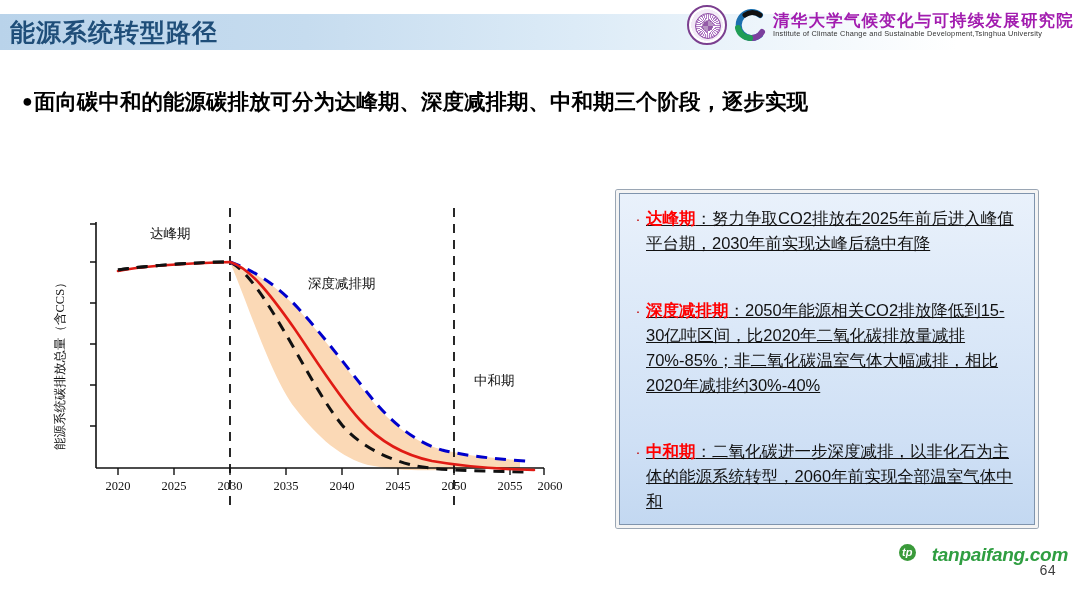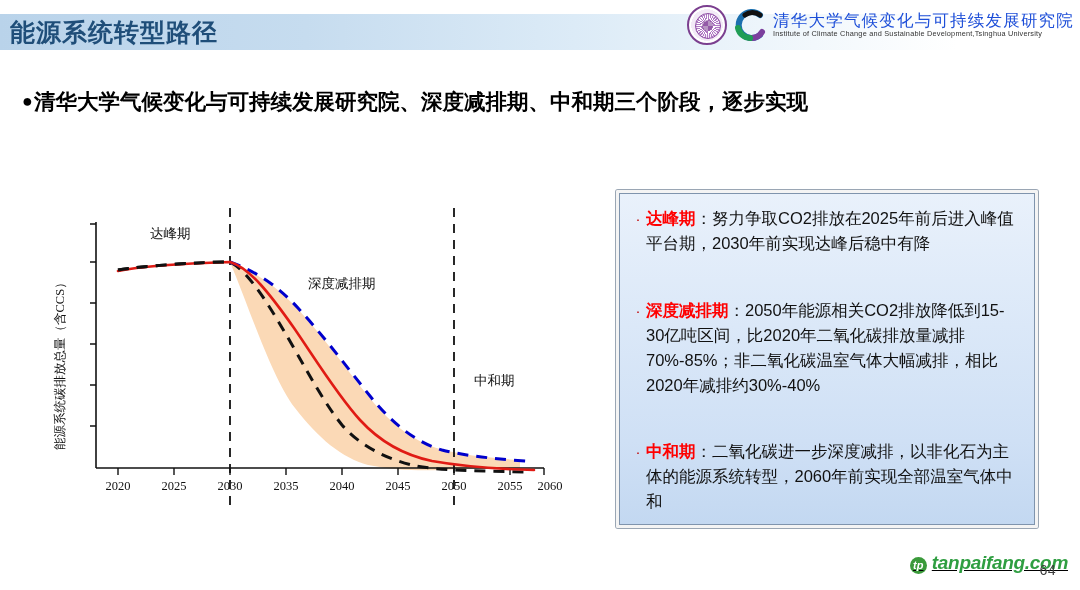--- a/index.html
+++ b/index.html
@@ -85,22 +85,22 @@
     margin-right: 7px;
     flex: none;
   }
   .logo-text {
     display: flex;
     flex-direction: column;
     justify-content: center;
   }
   .logo-cn {
     font-size: 16.5px;
-    font-weight: normal;
-    color: #1d4ed8;
+    font-weight: bold;
+    color: #a21caf;
     letter-spacing: 1.2px;
     line-height: 18px;
     white-space: nowrap;
   }
   .logo-en {
     font-size: 7.2px;
     color: #333333;
     letter-spacing: .2px;
     line-height: 10px;
     white-space: nowrap;
@@ -188,34 +188,34 @@
   .info-bullet {
     color: #c00000;
     font-size: 15px;
     line-height: 25px;
     width: 16px;
     flex: none;
     text-align: center;
   }
   .info-text {
     flex: 1;
+    text-decoration: underline;
   }
   .info-key {
     color: #ff0000;
     font-weight: bold;
   }
 
   
   .watermark {
     position: absolute;
     right: 12px;
-    bottom: 16px;
-    display: flex;
-    align-items: flex-end;
-    text-decoration: underline;
+    bottom: 24px;
+    display: flex;
+    align-items: flex-start;
   }
   .wm-badge {
     width: 17px;
     height: 17px;
     border-radius: 50%;
     background: #3a9a3a;
     color: #ffffff;
     font-size: 11px;
     font-weight: bold;
     font-style: italic;
@@ -223,20 +223,21 @@
     text-align: center;
     margin-right: 5px;
     flex: none;
   }
   .wm-text {
     font-size: 19px;
     font-weight: bold;
     font-style: italic;
     color: #2f9e41;
     letter-spacing: -0.3px;
+    margin-left: 11px;
   }
   .page-num {
     position: absolute;
     right: 24px;
     bottom: 11px;
     font-size: 14px;
     color: #3c3c3c;
     font-family: Liberation Mono, monospace;
     text-align: center;
   }
@@ -258,21 +259,21 @@
       <path d="M13 7 A13 13 0 0 1 28 7" fill="none" stroke="#111111" stroke-width="5" stroke-linecap="round"></path>
     </svg>
   </div>
   <div class="logo-text">
     <div class="logo-cn">清华大学气候变化与可持续发展研究院</div>
     <div class="logo-en">Institute of Climate Change and Sustainable Development,Tsinghua University</div>
   </div>
 </div>
 
 <div class="lead">
-  <span class="dot">●</span><span>清华大学气候变化与可持续发展研究院、深度减排期、中和期三个阶段，逐步实现</span>
+  <span class="dot">●</span><span>面向碳中和的能源碳排放可分为达峰期、深度减排期、中和期三个阶段，逐步实现</span>
 </div>
 
 <div class="chart-wrap">
   <svg class="chart-svg" width="560" height="320" viewBox="0 0 560 320">
 
     <path fill="#fbd9b6" stroke="none" d="M180,62 C200,70 222,82 245,106
              C268,130 292,163 318,196
              C344,228 368,243 390,249
              C412,255 440,258 470,260
              L470,268

